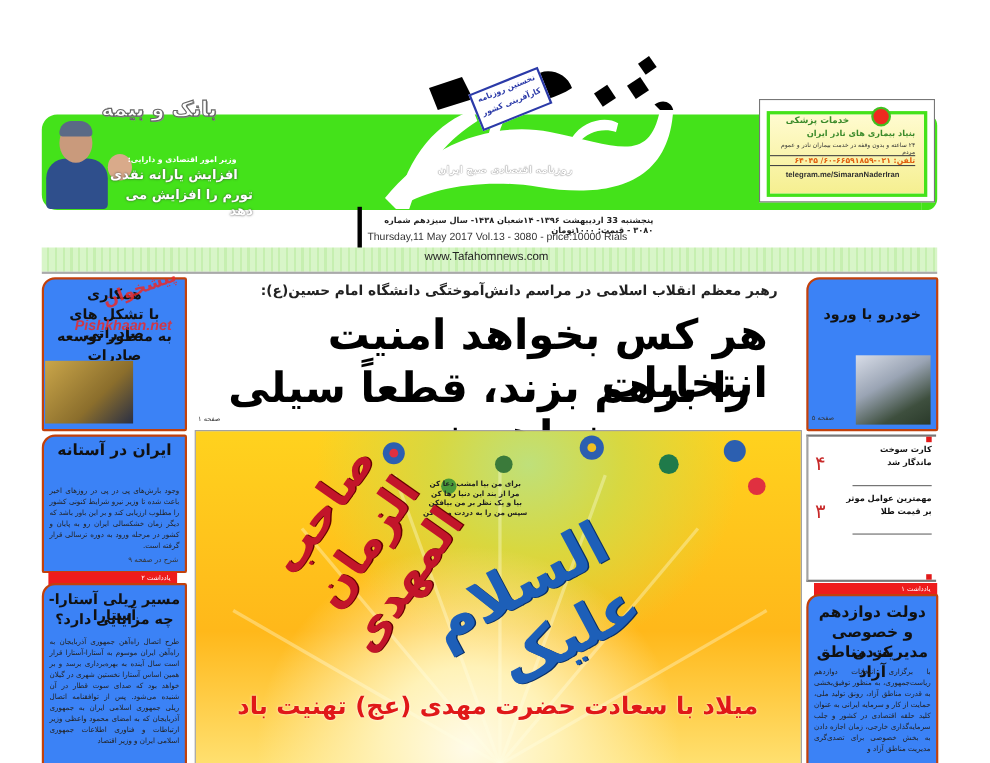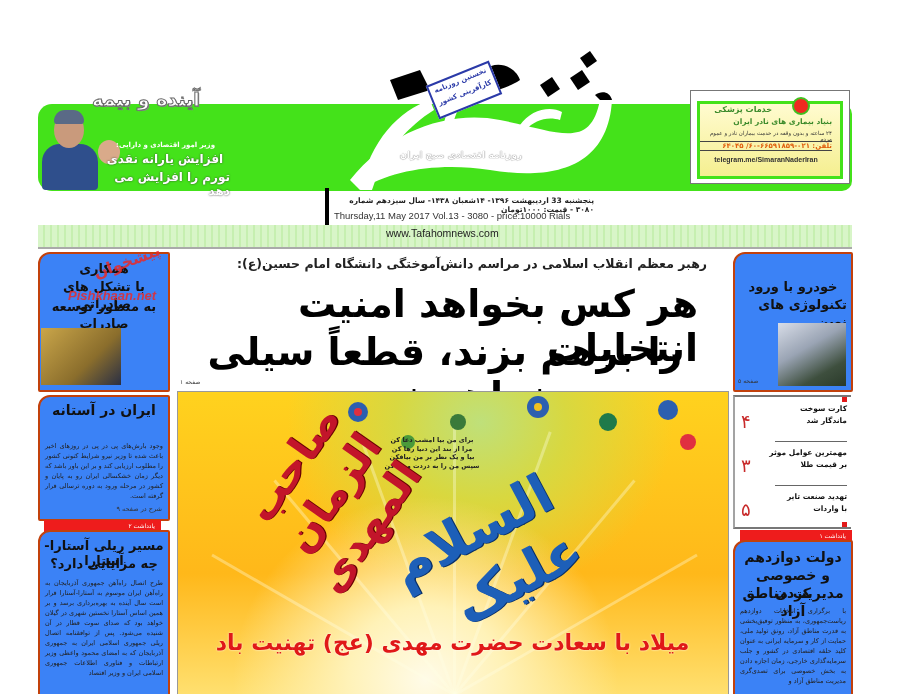--- a/index.html
+++ b/index.html
@@ -11,27 +11,27 @@
   .band{left:38px;top:104px;width:800px;height:87px;background:#44e21a;border-radius:14px 0 0 14px;}
   .band-right{left:838px;top:104px;width:14px;height:87px;background:#44e21a;border-radius:0 10px 10px 0;}
 
   .section-tag{left:92px;top:88px;font-size:19px;font-weight:bold;color:#fff;-webkit-text-stroke:1px #666;text-shadow:1px 1px 0 #888;}
   .minister{left:40px;top:112px;width:62px;height:78px;}
   .minister-head{left:14px;top:0;width:30px;height:36px;border-radius:50%;background:#c99a7c;}
   .minister-hair{left:14px;top:-2px;width:30px;height:14px;border-radius:14px 14px 4px 4px;background:#5a6a86;}
   .minister-body{left:2px;top:32px;width:56px;height:46px;border-radius:18px 18px 4px 4px;background:#2f4f8c;}
   .minister-hand{left:58px;top:28px;width:22px;height:24px;border-radius:50%;background:#d9aa8a;}
   .teaser-kicker{left:100px;top:141px;width:115px;text-align:right;font-size:7px;font-weight:bold;color:#fff;}
-  .teaser-l1{left:100px;top:152px;width:130px;text-align:center;font-size:12px;font-weight:bold;color:#fff;text-shadow:0 0 2px #333;}
+  .teaser-l1{left:100px;top:152px;width:130px;text-align:left;font-size:12px;font-weight:bold;color:#fff;text-shadow:0 0 2px #333;}
   .teaser-l2{left:100px;top:170px;width:130px;text-align:right;font-size:12px;font-weight:bold;color:#fff;text-shadow:0 0 2px #333;}
 
   
   .logo-big{left:330px;top:40px;width:300px;height:170px;}
   .stamp{left:430px;top:72px;width:64px;height:32px;border:2px solid #2b3aa8;background:#fff;transform:rotate(-22deg);color:#2b3aa8;font-size:7px;font-weight:bold;text-align:center;line-height:13px;}
-  .tagline{left:386px;top:150px;width:150px;text-align:center;font-size:9px;font-weight:bold;color:#fff;text-shadow:0 0 1px #333;}
+  .tagline{left:398px;top:150px;width:150px;text-align:left;font-size:9px;font-weight:bold;color:#fff;text-shadow:0 0 1px #333;}
   .stroke-bar{left:325px;top:188px;width:4px;height:50px;background:#000;}
 
   .date-fa{left:334px;top:196px;width:260px;text-align:right;font-size:7.5px;font-weight:bold;color:#222;}
   .date-en{left:334px;top:210px;font-size:9.5px;color:#333;font-family:"Liberation Sans",sans-serif;}
   .site{left:386px;top:227px;font-size:10.5px;color:#222;font-family:"Liberation Sans",sans-serif;}
 
   .stripe{left:38px;top:225px;width:814px;height:22px;background:repeating-linear-gradient(90deg,#d8f5c8 0 5px,#c6efb0 5px 7px);}
   .stripe-line{left:38px;top:247px;width:814px;height:2px;background:#aaa;}
 
   
@@ -93,21 +93,21 @@
   .redbar-r{left:740px;top:530px;width:100px;height:10px;}
   .box5{left:733px;top:540px;width:116px;height:160px;}
   .box5 .h{position:absolute;left:4px;right:4px;text-align:center;font-weight:bold;font-size:14px;line-height:18px;}
 </style>
 </head>
 <body>
 
 <div class="abs band"></div>
 <div class="abs band-right"></div>
 
-<div class="abs section-tag" dir="rtl">آینده و بیمه</div>
+<div class="abs section-tag" dir="rtl">بانک و بیمه</div>
 <div class="abs minister">
   <div class="abs minister-body"></div>
   <div class="abs minister-head"></div>
   <div class="abs minister-hair"></div>
   <div class="abs minister-hand"></div>
 </div>
 <div class="abs teaser-kicker" dir="rtl">وزیر امور اقتصادی و دارایی:</div>
 <div class="abs teaser-l1" dir="rtl">افزایش یارانه نقدی</div>
 <div class="abs teaser-l2" dir="rtl">تورم را افزایش می دهد</div>
 
@@ -201,21 +201,20 @@
   <div>مرا از بند این دنیا رها کن</div>
   <div>بیا و یک نظر بر من بیافکن</div>
   <div>سپس من را به دردت مبتلا کن</div>
 </div>
 <div class="abs calig-red" dir="rtl">صاحب الزمان المهدی</div>
 <div class="abs calig-blue" dir="rtl">السلام علیک</div>
 <div class="abs poster-caption" dir="rtl">میلاد با سعادت حضرت مهدی (عج) تهنیت باد</div>
 
 <div class="abs box box4" dir="rtl">
   <div class="h" style="top:24px;text-align:center">خودرو با ورود</div>
-  <div class="h" style="top:42px">تکنولوژی های نوین</div>
 </div>
 <div class="abs photo2"></div>
 <div class="abs pageref-r pageno" dir="rtl">صفحه ۵</div>
 
 <div class="abs index">
   <div class="abs index-dot" style="right:4px;top:0"></div>
   <div class="idx-item" style="top:4px">
     <div class="idx-text" dir="rtl">
         <div>کارت سوخت</div>
         <div>ماندگار شد</div>
@@ -224,27 +223,20 @@
   </div>
   <div class="idx-sep" style="top:44px"></div>
   <div class="idx-item" style="top:48px">
     <div class="idx-text" dir="rtl">
         <div>مهمترین عوامل موثر</div>
         <div>بر قیمت طلا</div>
       </div>
     <div class="idx-num">۳</div>
   </div>
   <div class="idx-sep" style="top:88px"></div>
-  <div class="idx-item" style="top:92px">
-    <div class="idx-text" dir="rtl">
-        <div>تهدید صنعت تایر</div>
-        <div>با واردات</div>
-      </div>
-    <div class="idx-num">۵</div>
-  </div>
   <div class="abs index-dot" style="right:4px;bottom:0"></div>
 </div>
 
 <div class="abs redbar redbar-r" dir="rtl">یادداشت ۱</div>
 <div class="abs box box5" dir="rtl">
   <div class="h" style="top:6px">دولت دوازدهم</div>
   <div class="h" style="top:24px">و خصوصی کردن</div>
   <div class="h" style="top:42px">مدیریت مناطق آزاد</div>
   <div class="abs body-text" style="left:5px;right:5px;top:64px">با برگزاری انتخابات دوازدهم ریاست‌جمهوری، به منظور توفیق‌بخشی به قدرت مناطق آزاد، رونق تولید ملی، حمایت از کار و سرمایه ایرانی به عنوان کلید حلقه اقتصادی در کشور و جلب سرمایه‌گذاری خارجی، زمان اجازه دادن به بخش خصوصی برای تصدی‌گری مدیریت مناطق آزاد و</div>
 </div>

